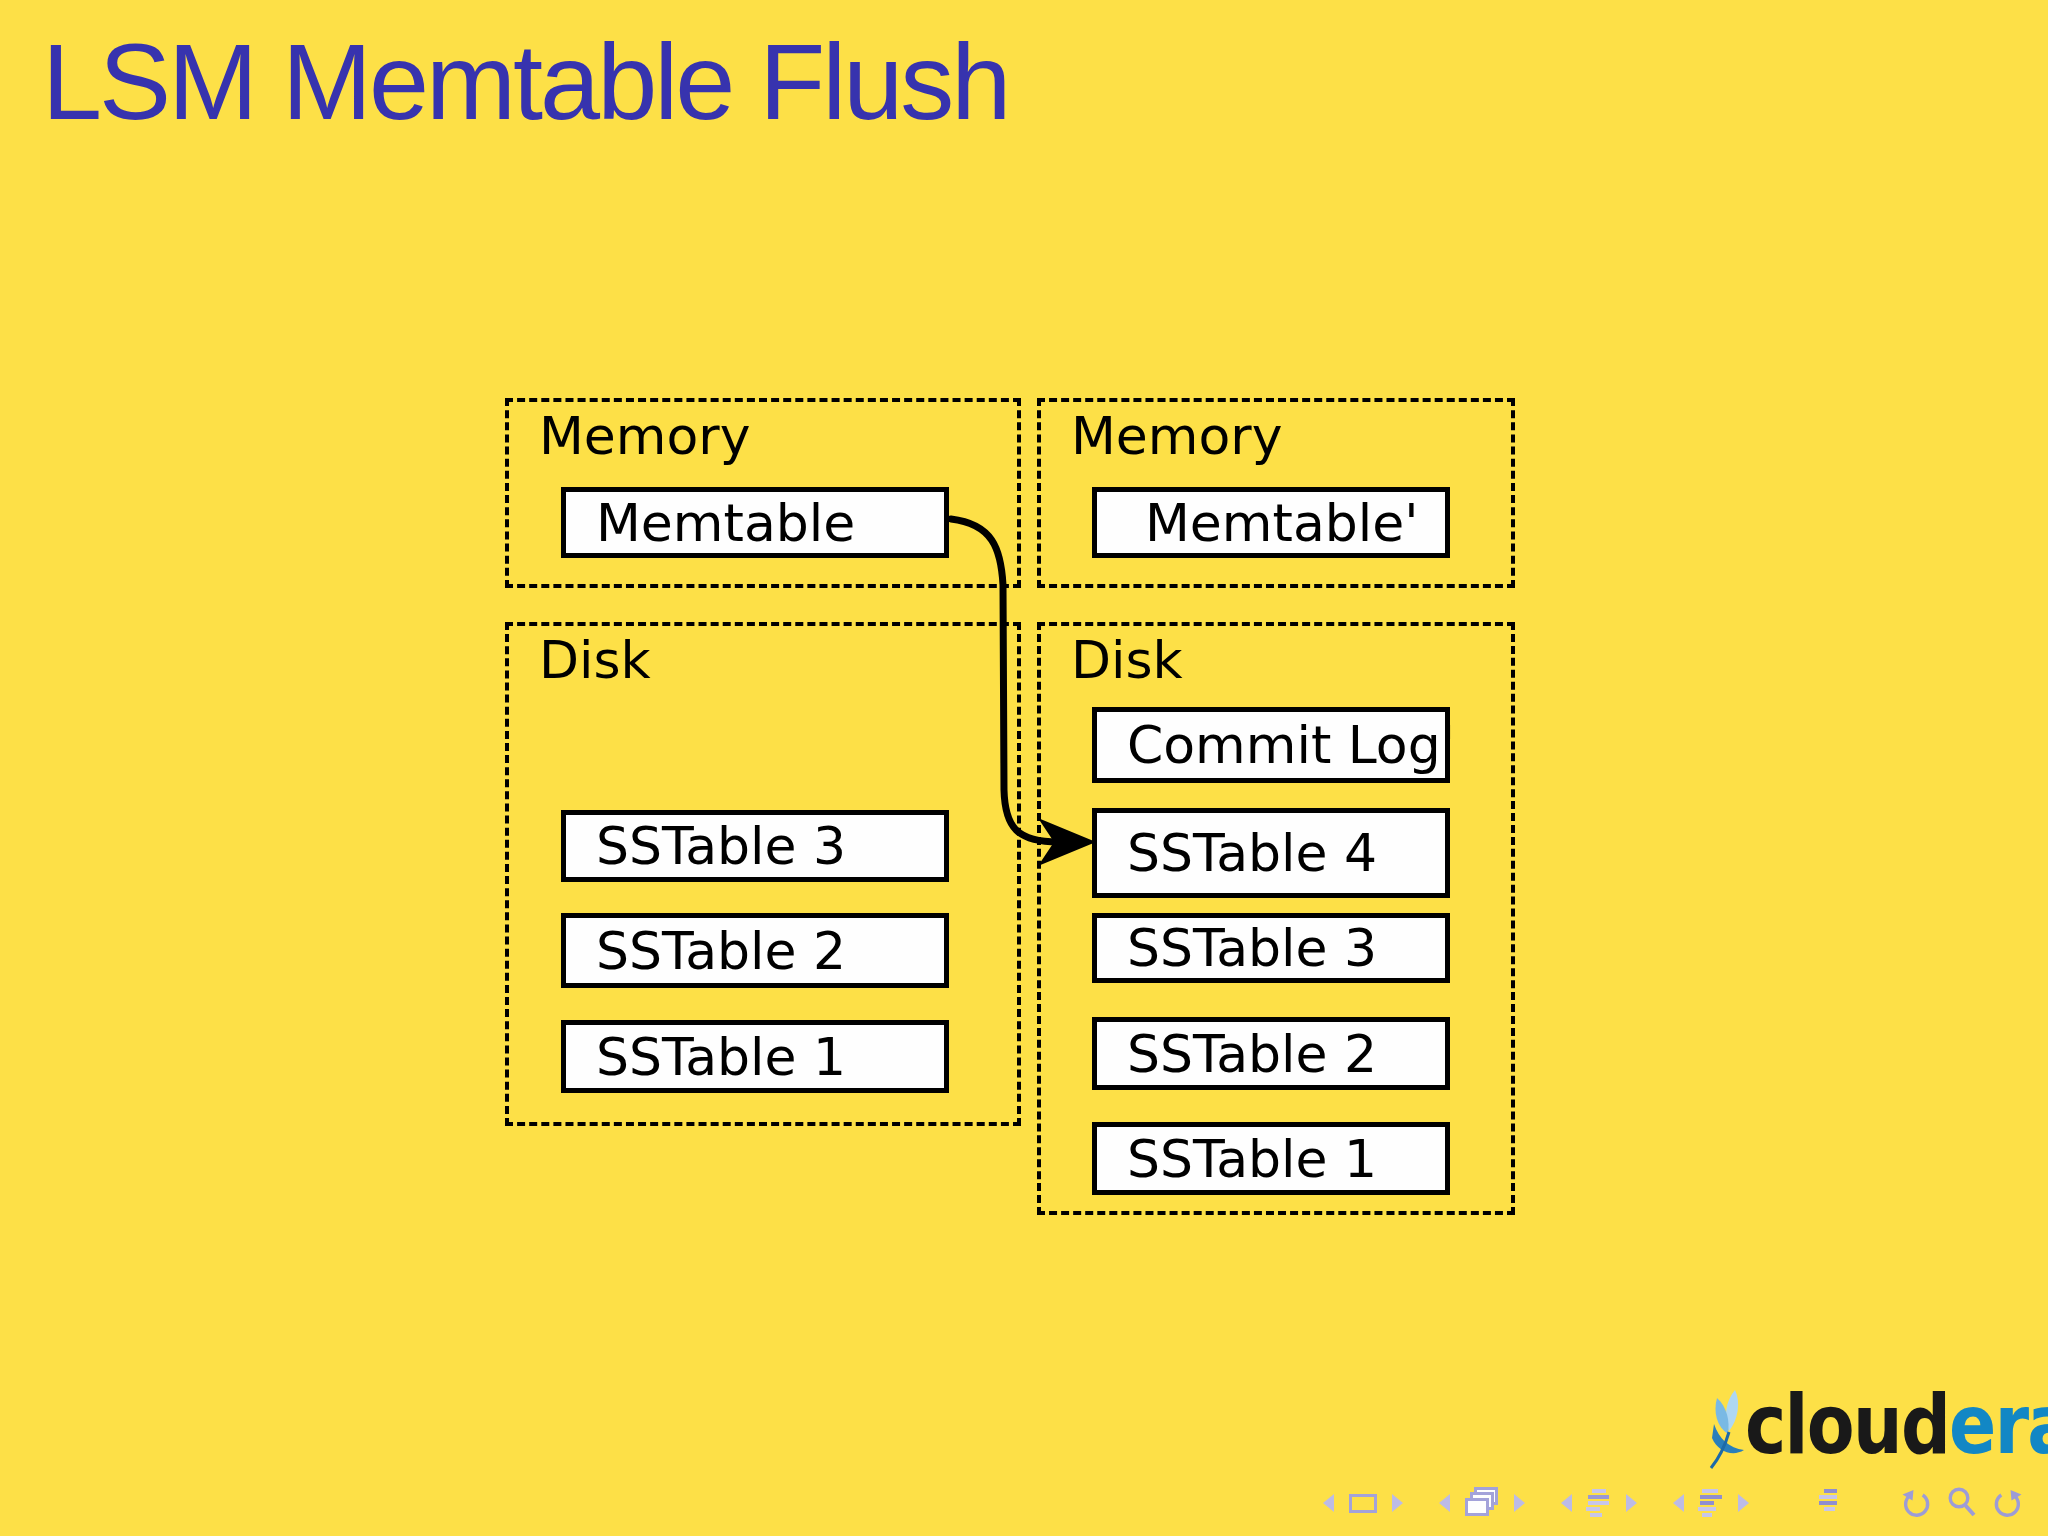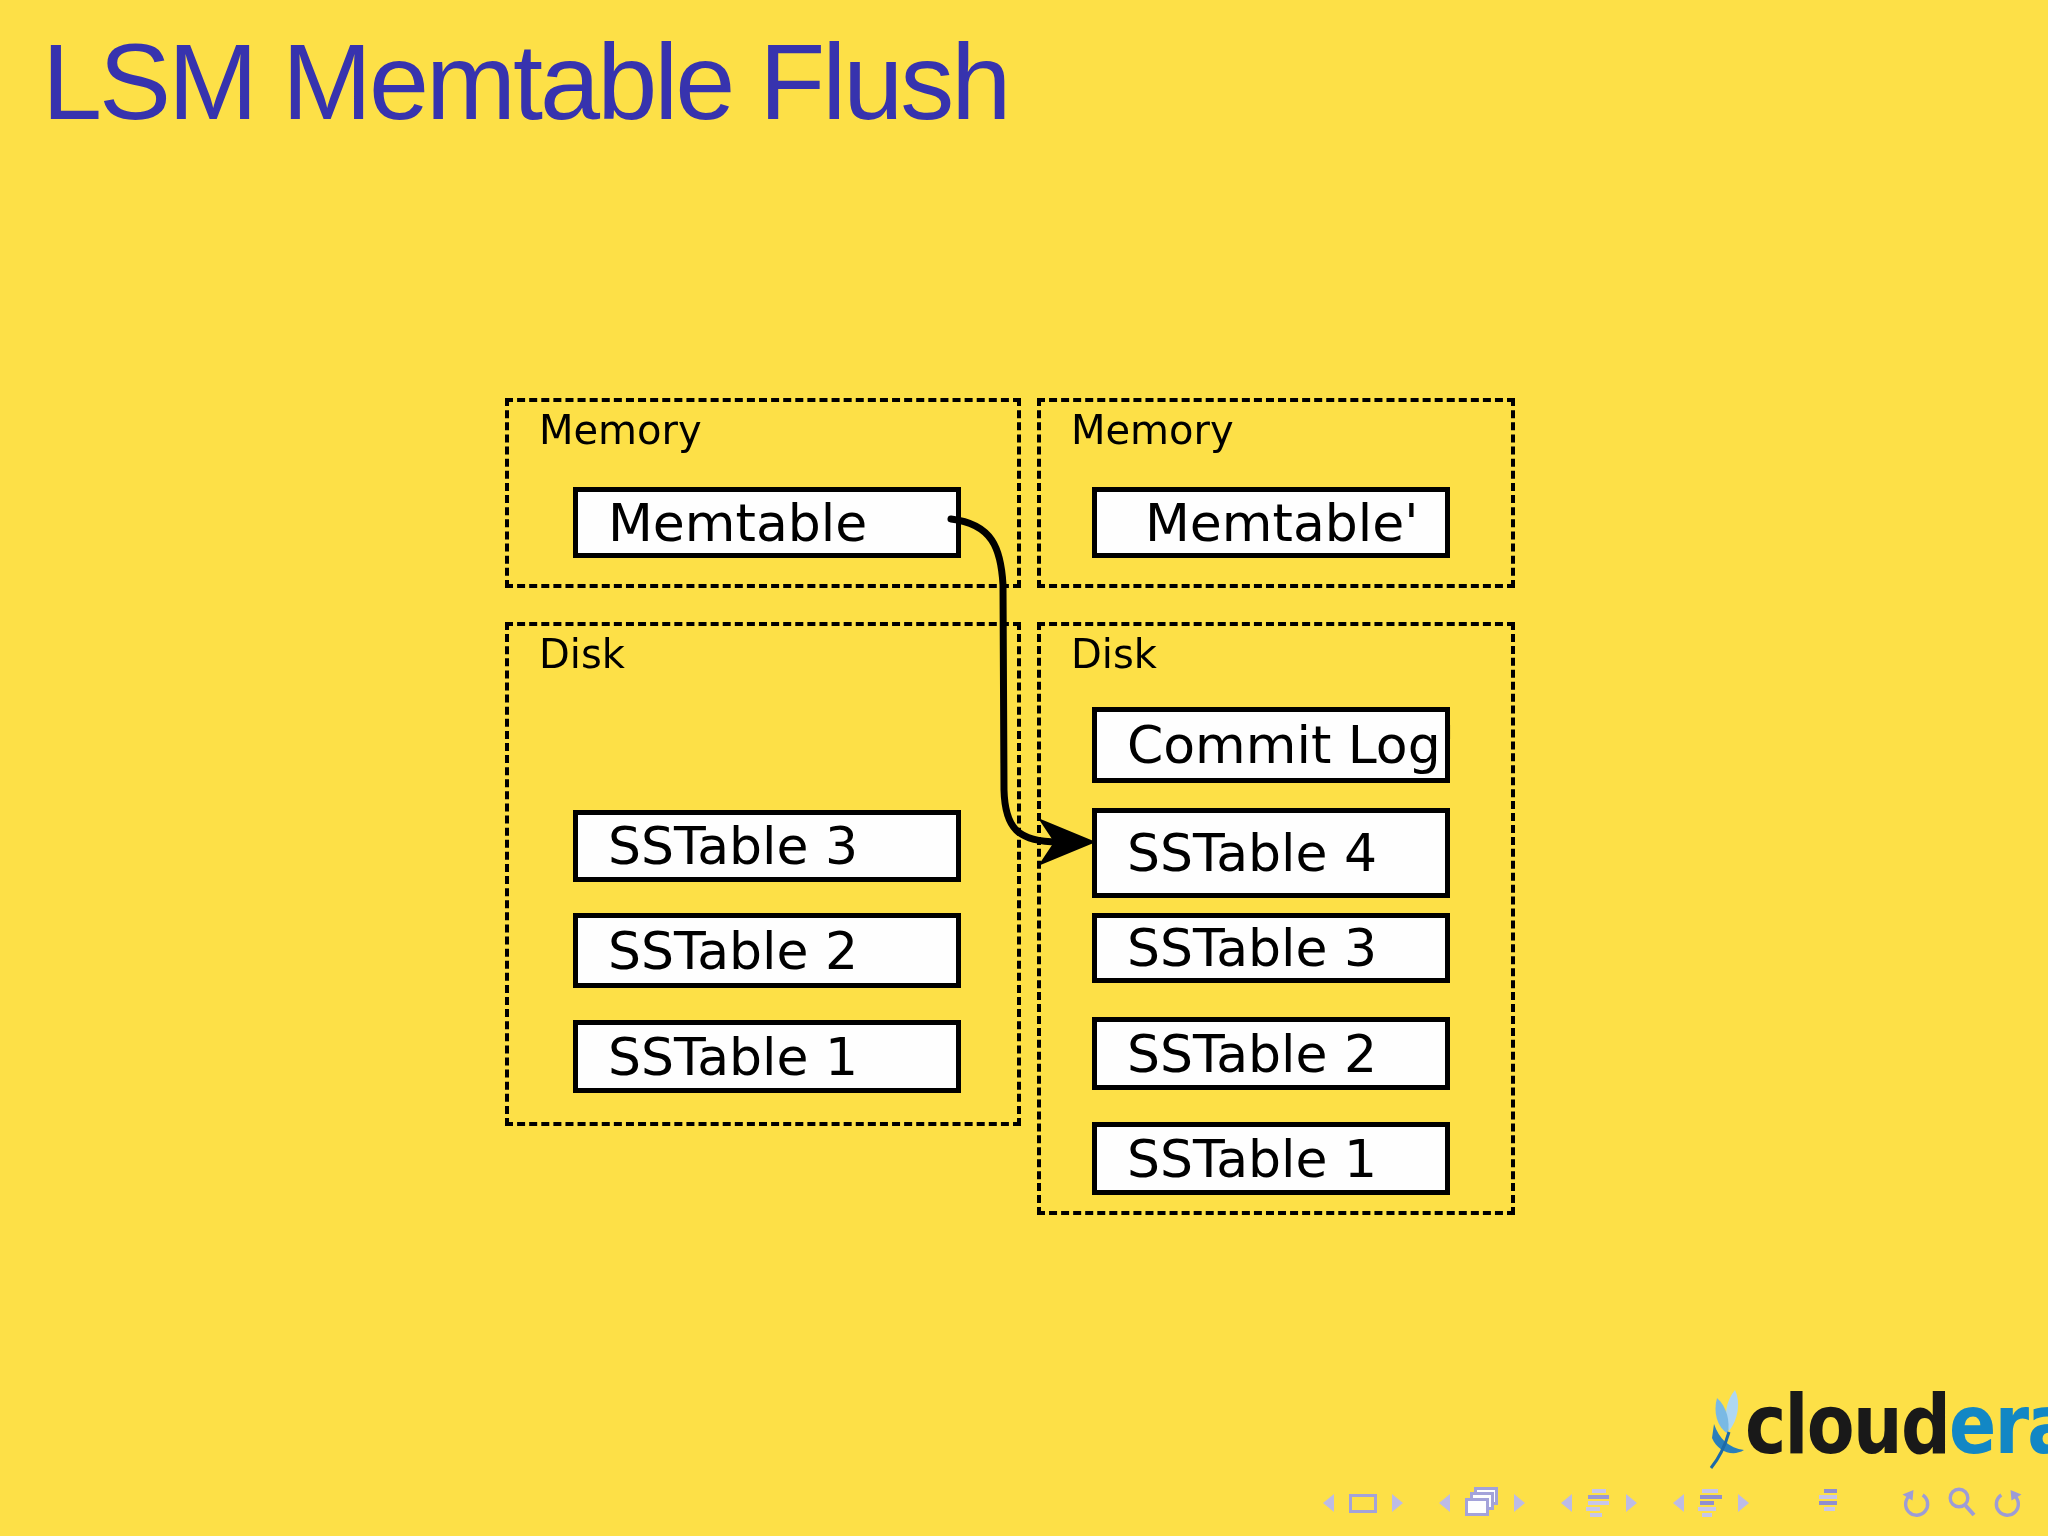--- a/index.html
+++ b/index.html
@@ -10,33 +10,33 @@
   .title{
     position:absolute;left:42px;top:20px;margin:0;
     font-family:"Liberation Sans",sans-serif;font-weight:normal;
     font-size:108px;letter-spacing:-3px;color:#3733ae;line-height:1.15;
     white-space:nowrap;
   }
   .panel{
     position:absolute;border:4px dashed #000;background:transparent;
   }
   .panel-label{
-    position:absolute;left:30px;top:6px;font-size:40px;line-height:1.1;
+    position:absolute;left:30px;top:6px;font-size:52px;line-height:1.1;
     color:#000;white-space:nowrap;
   }
   .p-mem-before{left:505px;top:398px;width:508px;height:182px;}
   .p-disk-before{left:505px;top:622px;width:508px;height:496px;}
   .p-mem-after{left:1037px;top:398px;width:470px;height:182px;}
   .p-disk-after{left:1037px;top:622px;width:470px;height:585px;}
   .node{
     position:absolute;border:5px solid #000;background:#fefefe;
     box-sizing:border-box;display:flex;align-items:center;
     padding-left:30px;font-size:52px;white-space:nowrap;
   }
-  .col-l{left:64px;width:388px;}
+  .col-l{left:52px;width:388px;}
   .col-r{left:51px;width:358px;}
   .n-memtable{top:85px;height:71px;}
   .n-commitlog{top:79px;height:73px;}
   .n-sst3{top:184px;height:72px;}
   .n-sst2{top:287px;height:75px;}
   .n-sst1{top:394px;height:73px;}
   .n-memtable2{top:85px;height:71px;padding-left:48px;}
   .n-commitlog2{top:81px;height:76px;}
   .n-sst4b{top:182px;height:90px;}
   .n-sst3b{top:287px;height:70px;}

